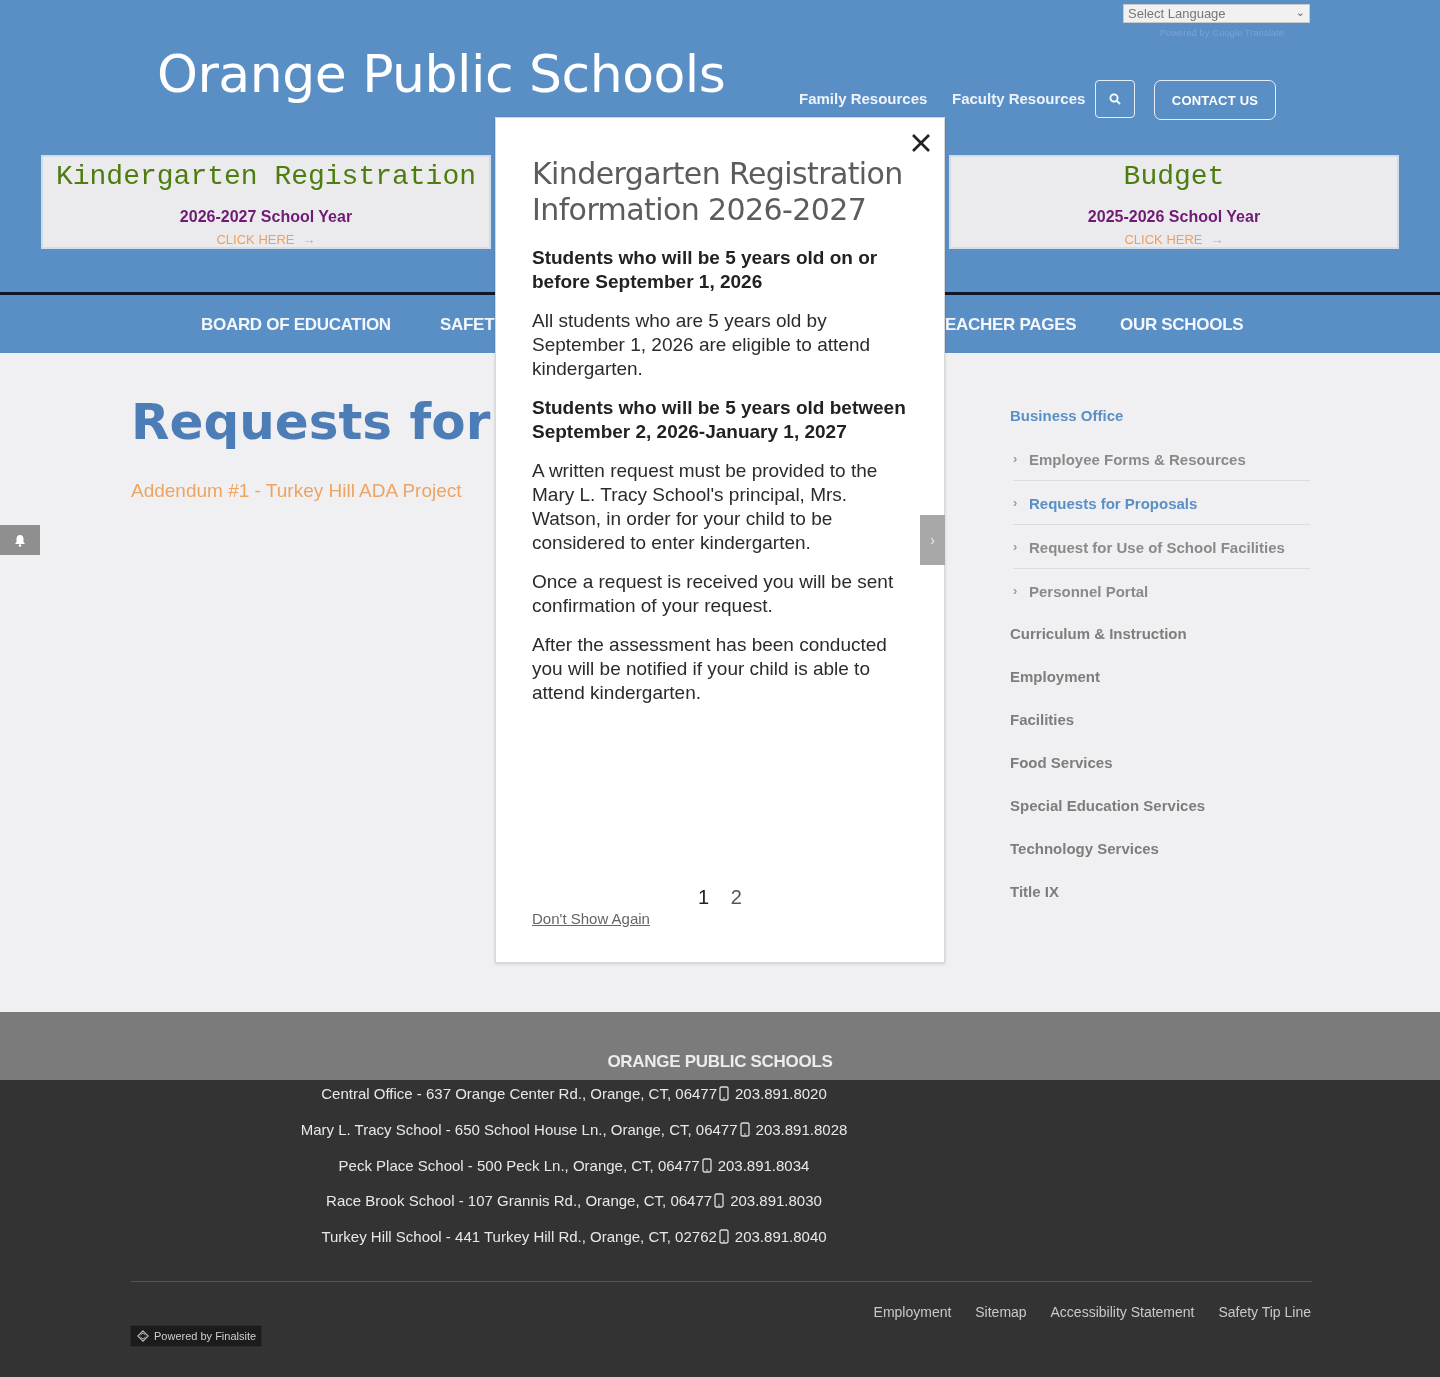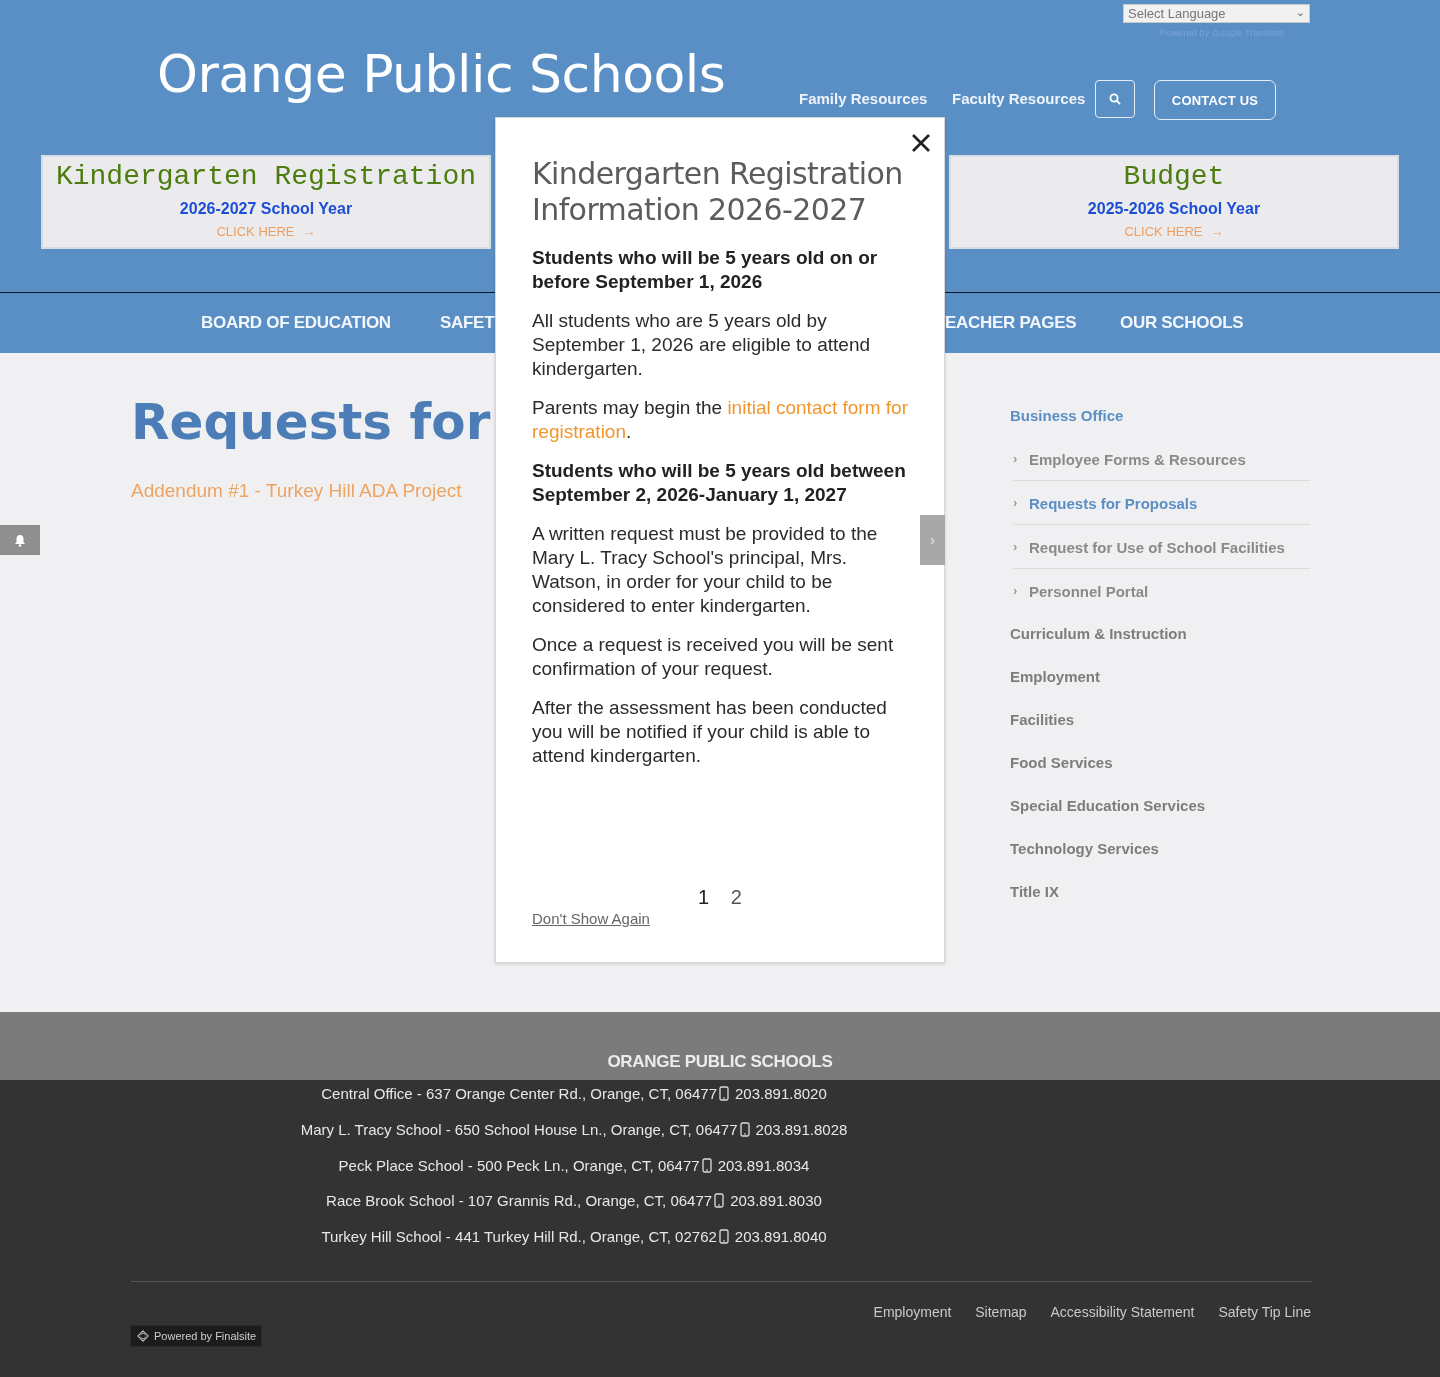--- a/index.html
+++ b/index.html
@@ -15,26 +15,26 @@
   .util-link { position: absolute; top: 90px; font-size: 15px; font-weight: bold; color: #eef3fa; }
   .util-family { left: 799px; }
   .util-faculty { left: 952px; }
   .search-btn { position: absolute; left: 1095px; top: 80px; width: 40px; height: 38px; border: 1.5px solid #e5eef8; border-radius: 4px; display: flex; align-items: center; justify-content: center; }
   .contact-btn { position: absolute; left: 1154px; top: 80px; width: 122px; height: 40px; border: 1.5px solid #e5eef8; border-radius: 7px; color: #fff; font-size: 13px; font-weight: bold; display: flex; align-items: center; justify-content: center; letter-spacing: 0.2px; }
 
   .promo { position: absolute; top: 155px; height: 94px; background: #ebebed; border: 2px solid #d4dce6; text-align: center; }
   .promo-left { left: 41px; width: 450px; }
   .promo-right { left: 949px; width: 450px; }
   .promo .p-title { font-size: 28px; color: #4d7c0f; margin-top: 4px; font-family: Liberation Mono, monospace; }
-  .promo .p-sub { font-size: 16px; color: #1d4ed8; font-weight: bold; margin-top: 8px; }
+  .promo .p-sub { font-size: 16px; color: #701a75; font-weight: bold; margin-top: 16px; }
   .promo .p-cta { font-size: 13px; color: #ee9f5f; margin-top: 6px; }
   .promo .p-cta span.arrow { margin-left: 8px; }
 
   
-  .mainnav { position: absolute; left: 0; top: 292px; width: 1440px; height: 61px; background: #5a8fc6; border-top: 1px solid #0f172a; }
+  .mainnav { position: absolute; left: 0; top: 292px; width: 1440px; height: 61px; background: #5a8fc6; border-top: 3px solid #0f172a; }
   .mainnav .nav-item { position: absolute; top: 20px; color: #f3f7fc; font-size: 17px; font-weight: bold; letter-spacing: -0.3px; }
 
   
   .page-title { position: absolute; left: 131px; top: 393px; font-size: 50px; color: #4c7db6; font-family: "DejaVu Sans", sans-serif; white-space: nowrap; }
   .rfp-link { position: absolute; left: 131px; top: 480px; font-size: 19px; color: #eda461; }
   .alert-tab { position: absolute; left: 0; top: 525px; width: 40px; height: 30px; background: #8f8f8f; display: flex; align-items: center; justify-content: center; }
 
   .sidebar { position: absolute; left: 1010px; top: 400px; width: 300px; }
   .side-top { font-size: 15px; font-weight: bold; color: #5a8fc6; position: absolute; top: 7px; left: 0; }
   .side-sub { position: absolute; left: 3px; width: 297px; height: 44px; border-bottom: 1px solid #dcdcdc; font-size: 15px; font-weight: bold; color: #8a8a8a; }
@@ -153,21 +153,20 @@
   <div class="modal-close">
     <svg width="26" height="26" viewBox="0 0 26 26">
       <line x1="5" y1="5" x2="21" y2="21" stroke="#222" stroke-width="2.6"></line>
       <line x1="21" y1="5" x2="5" y2="21" stroke="#222" stroke-width="2.6"></line>
     </svg>
   </div>
   <h2 class="modal-title">Kindergarten Registration Information 2026-2027</h2>
   <div class="modal-body">
     <p class="b">Students who will be 5 years old on or before September 1, 2026</p>
     <p>All students who are 5 years old by September 1, 2026 are eligible to attend kindergarten.</p>
-    <p><span>Parents may begin the </span><a class="link">initial contact form for registration</a><span>.</span></p>
     <p class="b">Students who will be 5 years old between September 2, 2026-January 1, 2027</p>
     <p>A written request must be provided to the Mary L. Tracy School's principal, Mrs. Watson, in order for your child to be considered to enter kindergarten.</p>
     <p>Once a request is received you will be sent confirmation of your request.</p>
     <p>After the assessment has been conducted you will be notified if your child is able to attend kindergarten.</p>
   </div>
   <div class="modal-pager">
     <span class="current">1</span>
     <span class="other">2</span>
   </div>
   <a class="dont-show">Don't Show Again</a>

